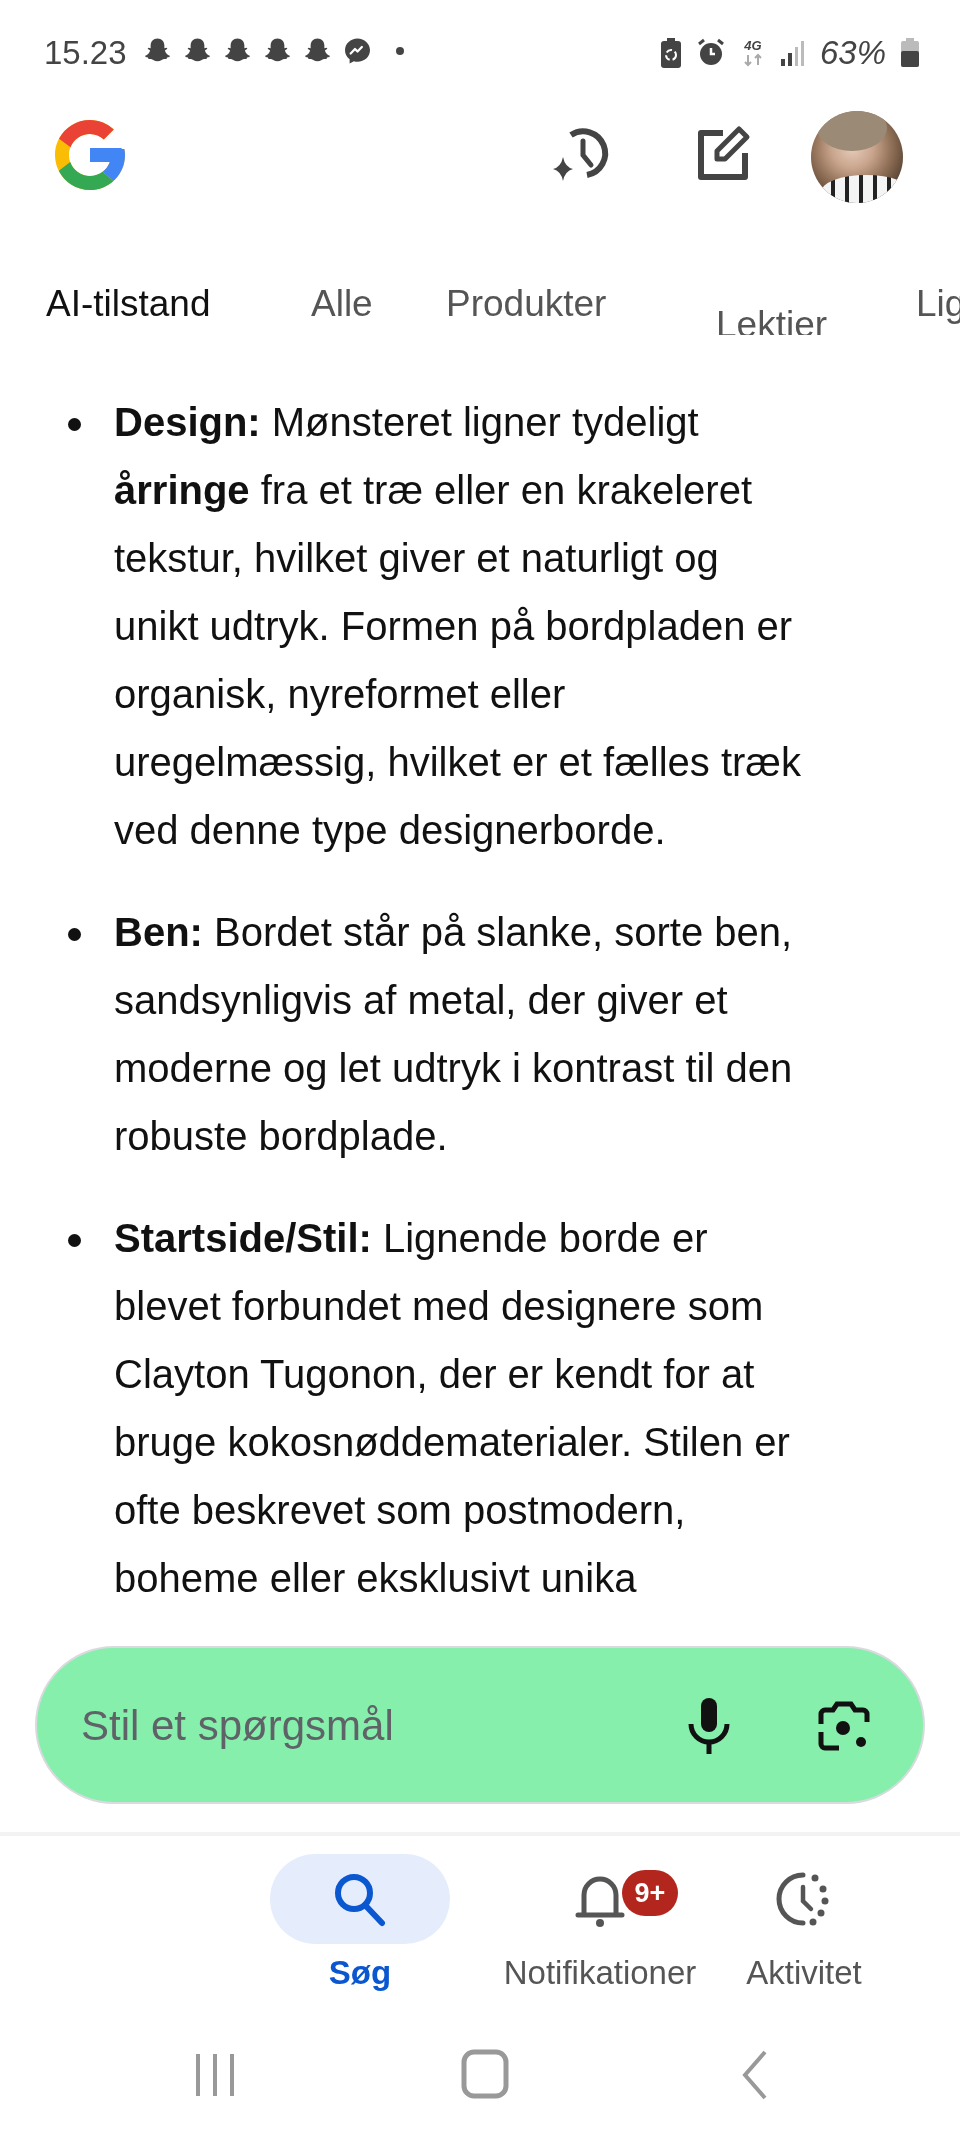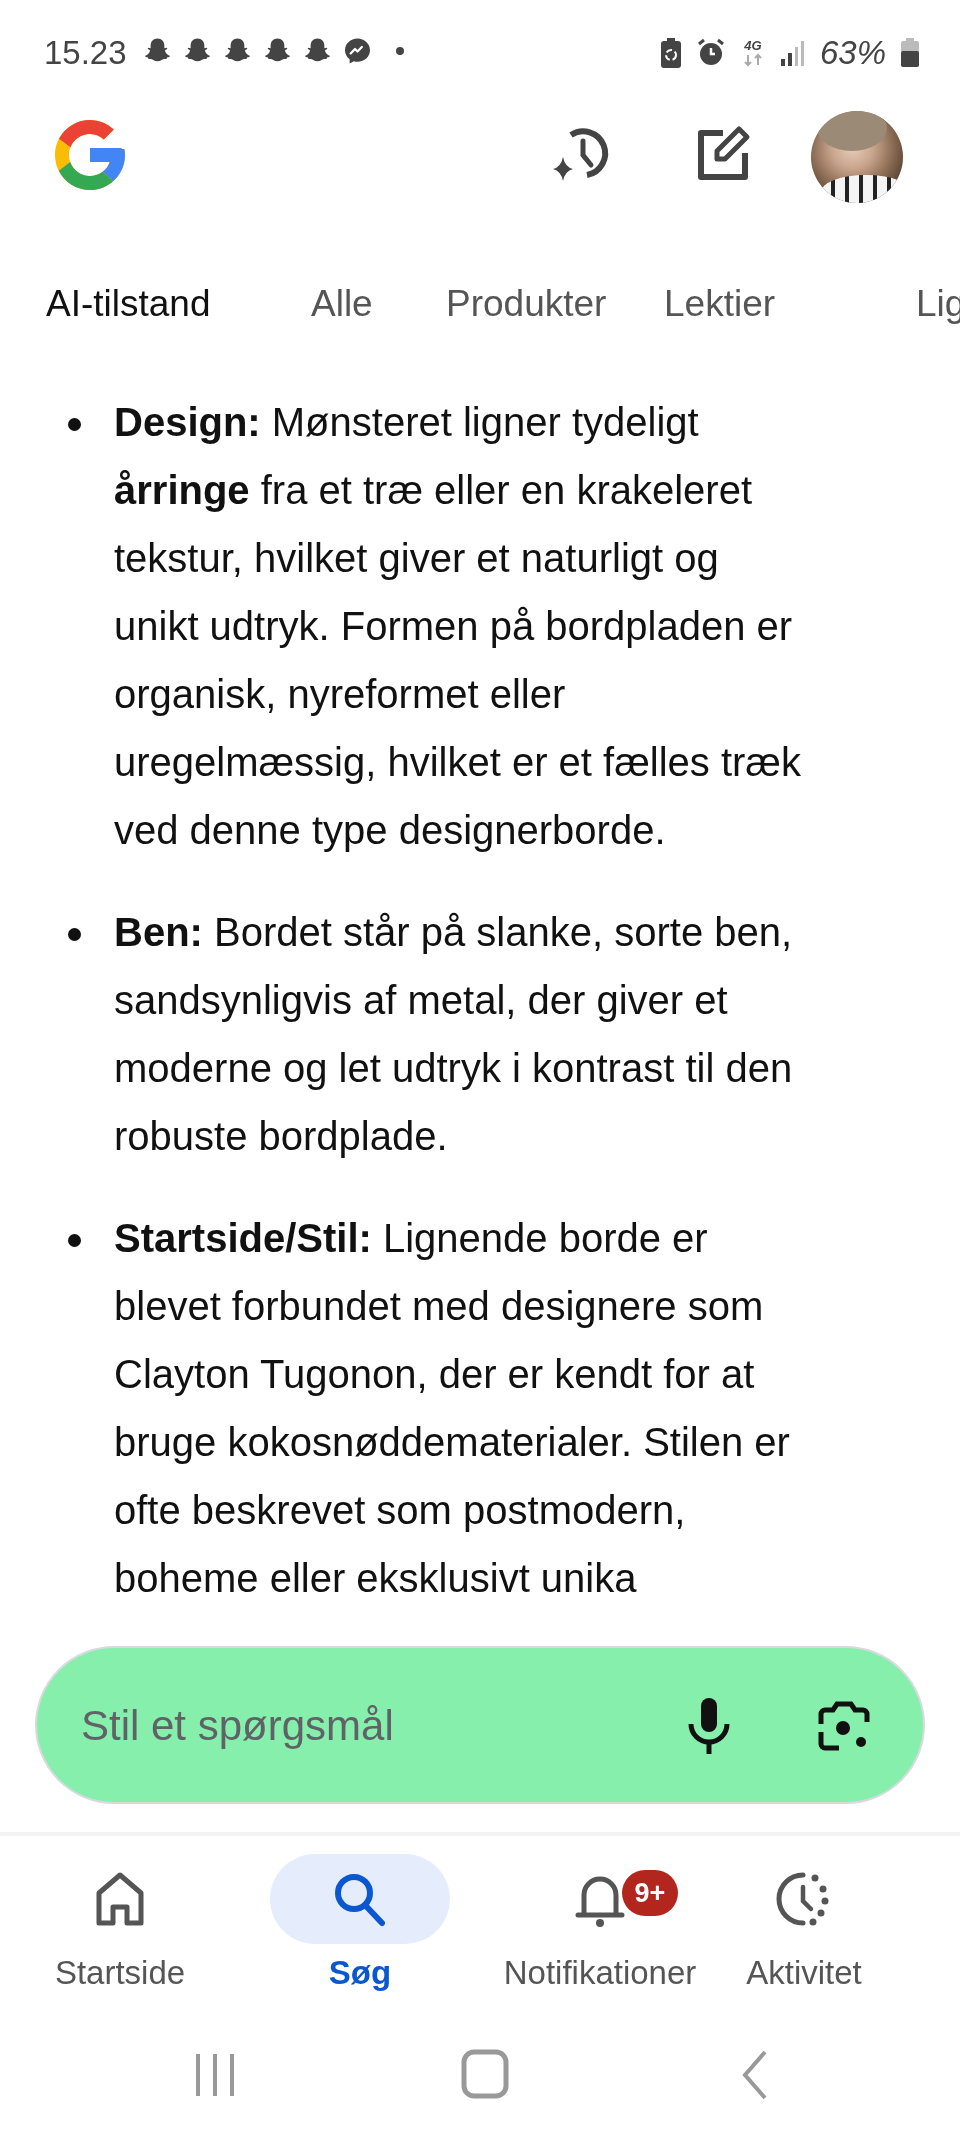--- a/index.html
+++ b/index.html
@@ -130,21 +130,21 @@
   <div class="avatar">
     <div class="hair"></div>
     <div class="shirt"></div>
   </div>
 </div>
 
 <div class="tabs">
   <span class="tab active" style="left:46px;">AI-tilstand</span>
   <span class="tab" style="left:311px;">Alle</span>
   <span class="tab" style="left:446px;">Produkter</span>
-  <span class="tab" style="left:664px;">Lektier</span>
+  <span class="tab" style="left:716px;margin-top:21px;">Lektier</span>
   <span class="tab" style="left:884px;margin-left:32px;">Lign</span>
 </div>
 
 <div class="content">
   <div class="bullet-item">
     <span class="bullet-dot"></span>
     <b>Design:</b><span> Mønsteret ligner tydeligt </span><b>årringe</b><span> fra et træ eller en krakeleret tekstur, hvilket giver et naturligt og unikt udtryk. Formen på bordpladen er organisk, nyreformet eller uregelmæssig, hvilket er et fælles træk ved denne type designerborde.</span>
   </div>
   <div class="bullet-item">
     <span class="bullet-dot"></span>
@@ -171,28 +171,20 @@
       <path d="M6 34v12a4 4 0 0 0 4 4h14" stroke="#111" stroke-width="5" fill="none"></path>
       <circle cx="28" cy="30" r="7" fill="#111"></circle>
       <circle cx="46" cy="44" r="5" fill="#111"></circle>
     </svg>
   </div>
 </div>
 
 <div class="nav-divider"></div>
 
 <div class="bottom-nav">
-  <div class="nav-item" style="left:0;">
-    <div class="nav-icon-wrap">
-      <svg width="50" height="56" viewBox="0 0 50 56">
-        <path d="M4 22L25 4l21 18v30H32V36H18v16H4z" stroke="#555" stroke-width="5" fill="none" stroke-linejoin="round"></path>
-      </svg>
-    </div>
-    <span class="nav-label">Startside</span>
-  </div>
   <div class="nav-item active" style="left:240px;">
     <div class="nav-icon-wrap">
       <svg width="56" height="56" viewBox="0 0 56 56">
         <circle cx="22" cy="22" r="16" stroke="#0b57d0" stroke-width="6" fill="none"></circle>
         <path d="M33 34l17 18" stroke="#0b57d0" stroke-width="6" stroke-linecap="round"></path>
       </svg>
     </div>
     <span class="nav-label">Søg</span>
   </div>
   <div class="nav-item" style="left:480px;">

